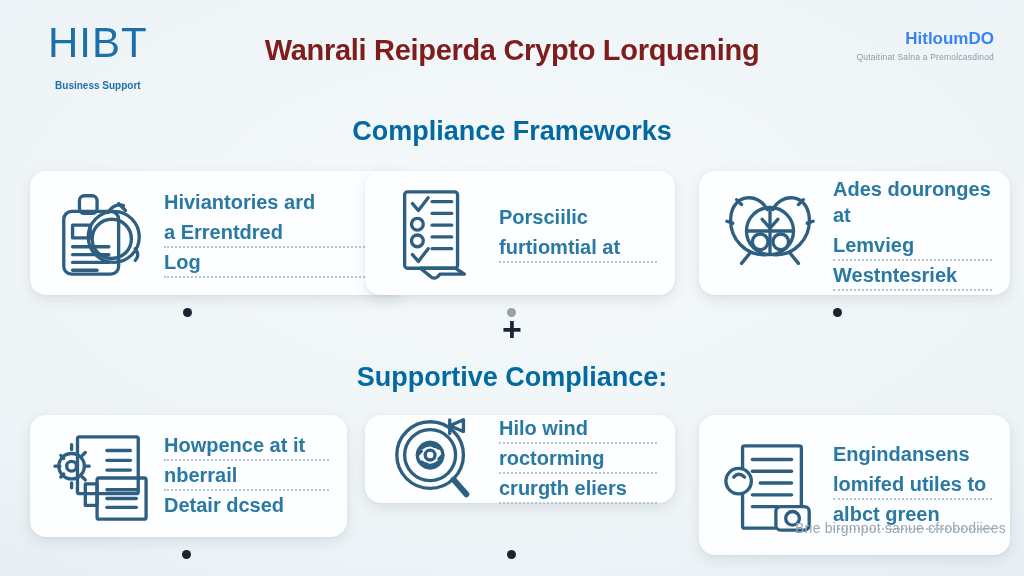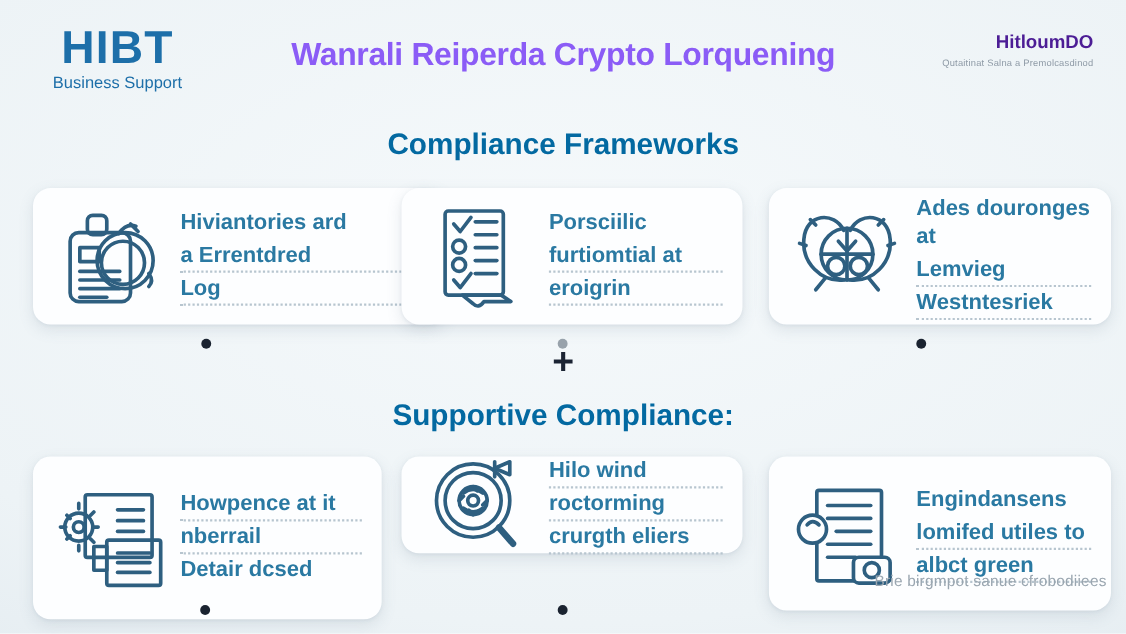--- a/index.html
+++ b/index.html
@@ -5,25 +5,25 @@
   html,body{margin:0;padding:0;}
   body{
     width:1024px;height:576px;position:relative;overflow:hidden;
     font-family:"Liberation Sans", sans-serif;
     background:radial-gradient(120% 110% at 50% 38%, #f5f9fb 0%, #edf3f6 55%, #dfe8ee 90%, #d6e1e9 100%);
   }
   .abs{position:absolute;}
 
   
   .logo-block{left:48px;top:22px;text-align:center;}
-  .logo-title{font-size:42px;font-weight:700;color:#1d6fa9;letter-spacing:1px;line-height:1;}
-  .logo-sub{font-size:15px;font-weight:400;color:#1d6fa9;margin-top:3px;}
-  .main-title{left:0;right:0;top:34px;text-align:center;font-size:29px;font-weight:800;color:#8b5cf6;letter-spacing:-0.3px;}
+  .logo-title{font-size:42px;font-weight:400;color:#1d6fa9;letter-spacing:1px;line-height:1;}
+  .logo-sub{font-size:10px;font-weight:700;color:#1d6fa9;margin-top:16px;}
+  .main-title{left:0;right:0;top:34px;text-align:center;font-size:29px;font-weight:800;color:#7f1d1d;letter-spacing:-0.3px;}
   .brand-right{right:30px;top:30px;text-align:right;}
-  .brand-name{font-size:17px;font-weight:800;color:#4c1d95;line-height:1.1;}
+  .brand-name{font-size:17px;font-weight:800;color:#3b82f6;line-height:1.1;}
   .brand-tagline{font-size:8.5px;color:#8e9aa6;margin-top:3px;letter-spacing:0.2px;}
 
   
   .section-heading{left:0;right:0;text-align:center;font-weight:800;color:#0369a1;font-size:27px;}
   .heading-1{top:116px;}
   .heading-2{top:362px;}
 
   
   .card{
     background:#fdfeff;border-radius:16px;
@@ -99,21 +99,20 @@
       <line x1="46" y1="30" x2="66" y2="30"></line>
       <line x1="46" y1="42" x2="66" y2="42"></line>
       <line x1="46" y1="54" x2="66" y2="54"></line>
       <line x1="46" y1="66" x2="66" y2="66"></line>
       <path d="M34,86 h36 l9,6 h-25 q-5,7 -10,2 z"></path>
     </svg>
   </div>
   <div class="card-text">
     <div class="line">Porsciilic</div>
     <div class="line dotted">furtiomtial at</div>
-    <div class="line dotted">eroigrin</div>
   </div>
 </div>
 
 <div class="abs card" style="left:699px;top:171px;width:311px;height:124px;">
   <div class="card-icon">
     <svg viewBox="0 0 100 100">
       <path d="M47,26 C38,8 12,10 10,34 C8,56 26,74 47,72"></path>
       <path d="M53,26 C62,8 88,10 90,34 C92,56 74,74 53,72"></path>
       <circle cx="50" cy="48" r="24"></circle>
       <line x1="50" y1="24" x2="50" y2="72"></line>
@@ -133,21 +132,21 @@
   </div>
 </div>
 
 <div class="abs dot" style="left:183px;top:308px;"></div>
 <div class="abs dot gray" style="left:507px;top:308px;"></div>
 <div class="abs dot" style="left:833px;top:308px;"></div>
 <div class="abs plus-sign">+</div>
 
 <div class="abs section-heading heading-2">Supportive Compliance:</div>
 
-<div class="abs card" style="left:30px;top:415px;width:317px;height:148px;justify-content:space-between;">
+<div class="abs card" style="left:30px;top:415px;width:317px;height:122px;justify-content:space-between;">
   <div class="card-icon">
     <svg viewBox="0 0 100 100">
       <rect x="26" y="10" width="62" height="58" rx="2"></rect>
       <line x1="56" y1="24" x2="80" y2="24"></line>
       <line x1="56" y1="34" x2="80" y2="34"></line>
       <line x1="56" y1="44" x2="80" y2="44"></line>
       <circle cx="20" cy="40" r="13"></circle>
       <circle cx="20" cy="40" r="5"></circle>
       <path d="M20,23 v-5 M20,57 v5 M3,40 h5 M33,40 h5 M9,29 l3,3 M31,51 l3,3 M9,51 l3,-3 M31,29 l3,-3"></path>
       <rect x="46" y="52" width="50" height="42" rx="2"></rect>

